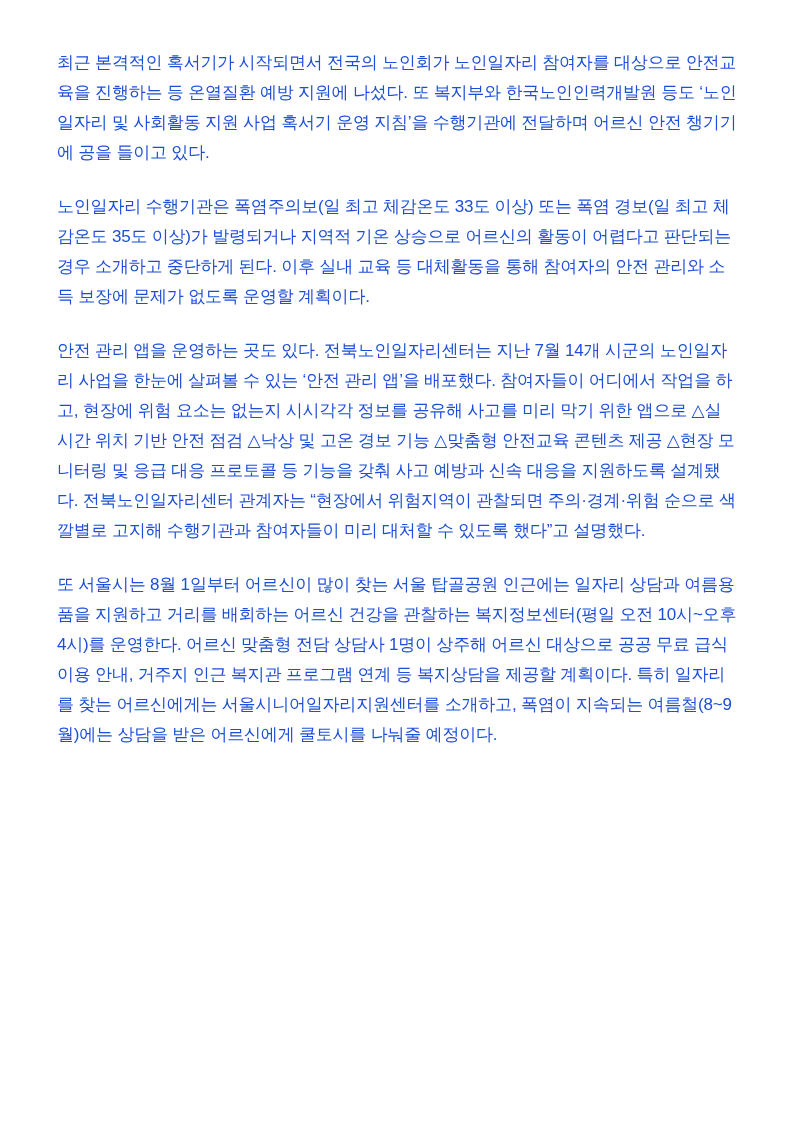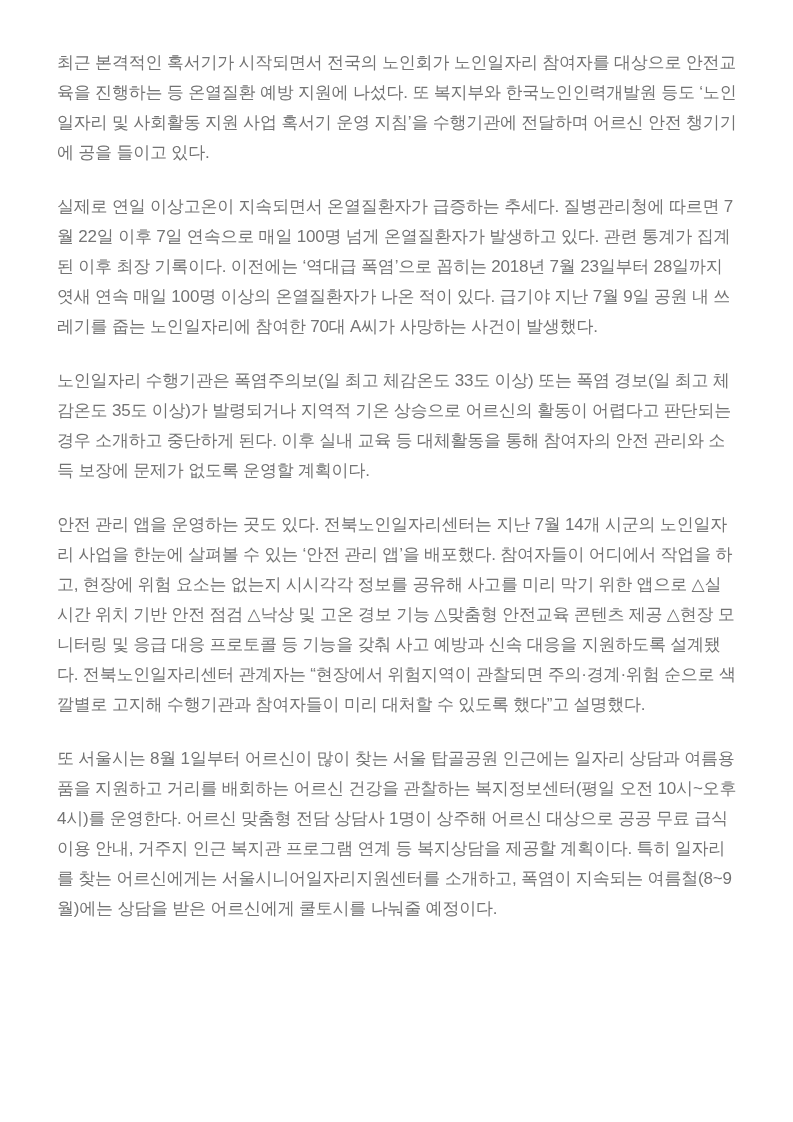--- a/index.html
+++ b/index.html
@@ -18,30 +18,29 @@
     width: 793px;
     height: 1122px;
     background: #ffffff;
     padding: 48px 56px 0 57px;
   }
   .article-body p {
     margin: 0 0 24px 0;
     font-size: 17px;
     line-height: 30px;
     letter-spacing: -0.2px;
-    color: #737373;
+    color: #1d4ed8;
     text-align: left;
     word-break: break-all;
     -webkit-font-smoothing: antialiased;
   }
 </style>
 </head>
 <body>
 
 <div class="page">
   <article class="article-body">
     <p>최근 본격적인 혹서기가 시작되면서 전국의 노인회가 노인일자리 참여자를 대상으로 안전교육을 진행하는 등 온열질환 예방 지원에 나섰다. 또 복지부와 한국노인인력개발원 등도 ‘노인일자리 및 사회활동 지원 사업 혹서기 운영 지침’을 수행기관에 전달하며 어르신 안전 챙기기에 공을 들이고 있다.</p>
-    <p>실제로 연일 이상고온이 지속되면서 온열질환자가 급증하는 추세다. 질병관리청에 따르면 7월 22일 이후 7일 연속으로 매일 100명 넘게 온열질환자가 발생하고 있다. 관련 통계가 집계된 이후 최장 기록이다. 이전에는 ‘역대급 폭염’으로 꼽히는 2018년 7월 23일부터 28일까지 엿새 연속 매일 100명 이상의 온열질환자가 나온 적이 있다. 급기야 지난 7월 9일 공원 내 쓰레기를 줍는 노인일자리에 참여한 70대 A씨가 사망하는 사건이 발생했다.</p>
     <p>노인일자리 수행기관은 폭염주의보(일 최고 체감온도 33도 이상) 또는 폭염 경보(일 최고 체감온도 35도 이상)가 발령되거나 지역적 기온 상승으로 어르신의 활동이 어렵다고 판단되는 경우 소개하고 중단하게 된다. 이후 실내 교육 등 대체활동을 통해 참여자의 안전 관리와 소득 보장에 문제가 없도록 운영할 계획이다.</p>
     <p>안전 관리 앱을 운영하는 곳도 있다. 전북노인일자리센터는 지난 7월 14개 시군의 노인일자리 사업을 한눈에 살펴볼 수 있는 ‘안전 관리 앱’을 배포했다. 참여자들이 어디에서 작업을 하고, 현장에 위험 요소는 없는지 시시각각 정보를 공유해 사고를 미리 막기 위한 앱으로 △실시간 위치 기반 안전 점검 △낙상 및 고온 경보 기능 △맞춤형 안전교육 콘텐츠 제공 △현장 모니터링 및 응급 대응 프로토콜 등 기능을 갖춰 사고 예방과 신속 대응을 지원하도록 설계됐다. 전북노인일자리센터 관계자는 “현장에서 위험지역이 관찰되면 주의·경계·위험 순으로 색깔별로 고지해 수행기관과 참여자들이 미리 대처할 수 있도록 했다”고 설명했다.</p>
     <p>또 서울시는 8월 1일부터 어르신이 많이 찾는 서울 탑골공원 인근에는 일자리 상담과 여름용품을 지원하고 거리를 배회하는 어르신 건강을 관찰하는 복지정보센터(평일 오전 10시~오후 4시)를 운영한다. 어르신 맞춤형 전담 상담사 1명이 상주해 어르신 대상으로 공공 무료 급식 이용 안내, 거주지 인근 복지관 프로그램 연계 등 복지상담을 제공할 계획이다. 특히 일자리를 찾는 어르신에게는 서울시니어일자리지원센터를 소개하고, 폭염이 지속되는 여름철(8~9월)에는 상담을 받은 어르신에게 쿨토시를 나눠줄 예정이다.</p>
   </article>
 </div>
 
 </body></html>

